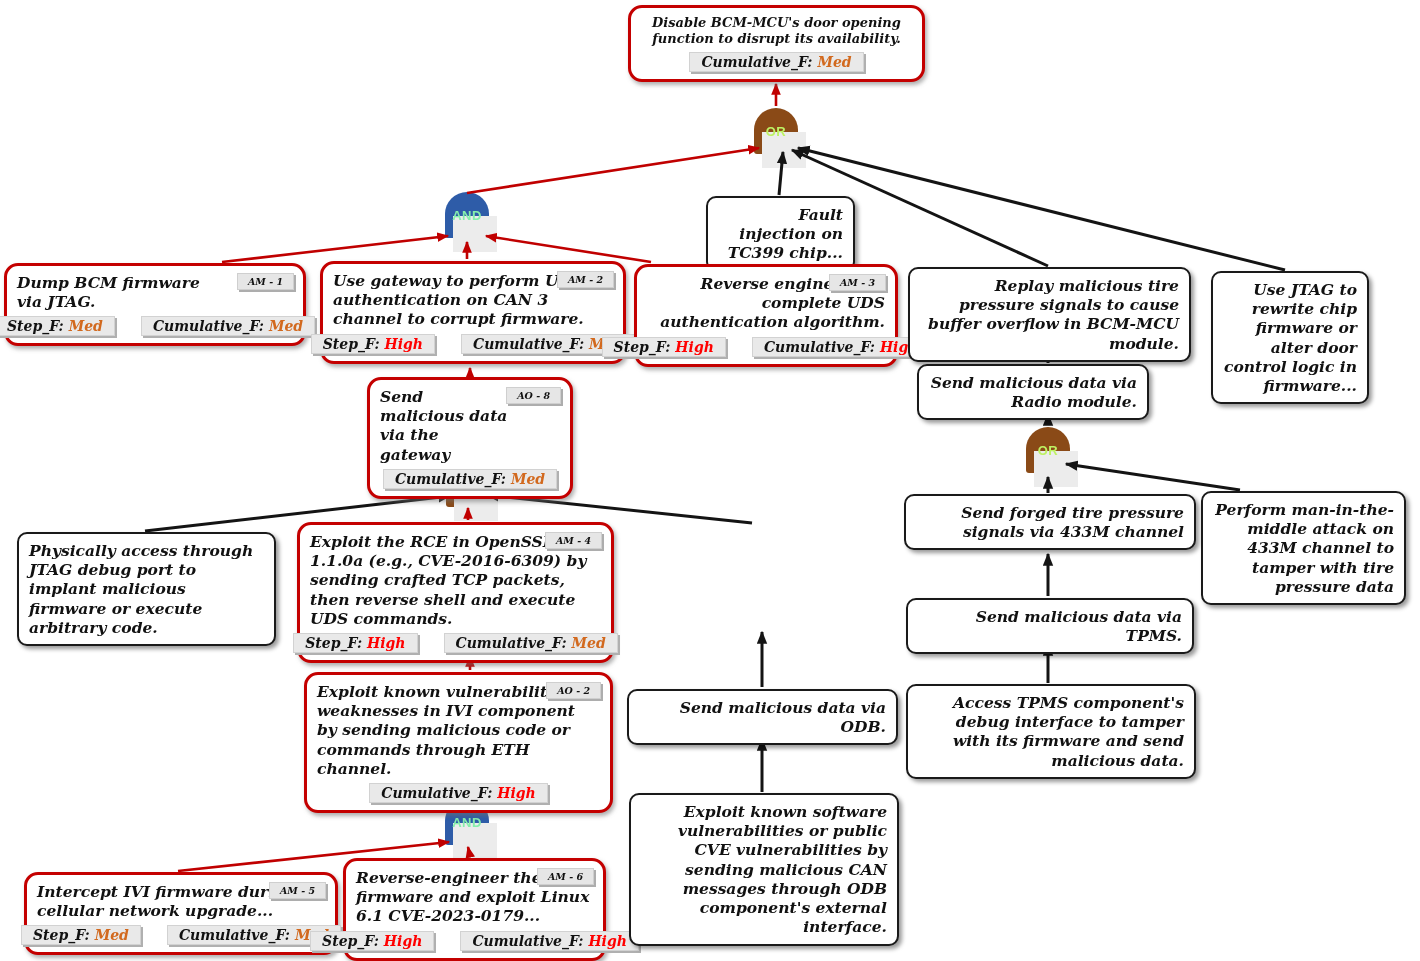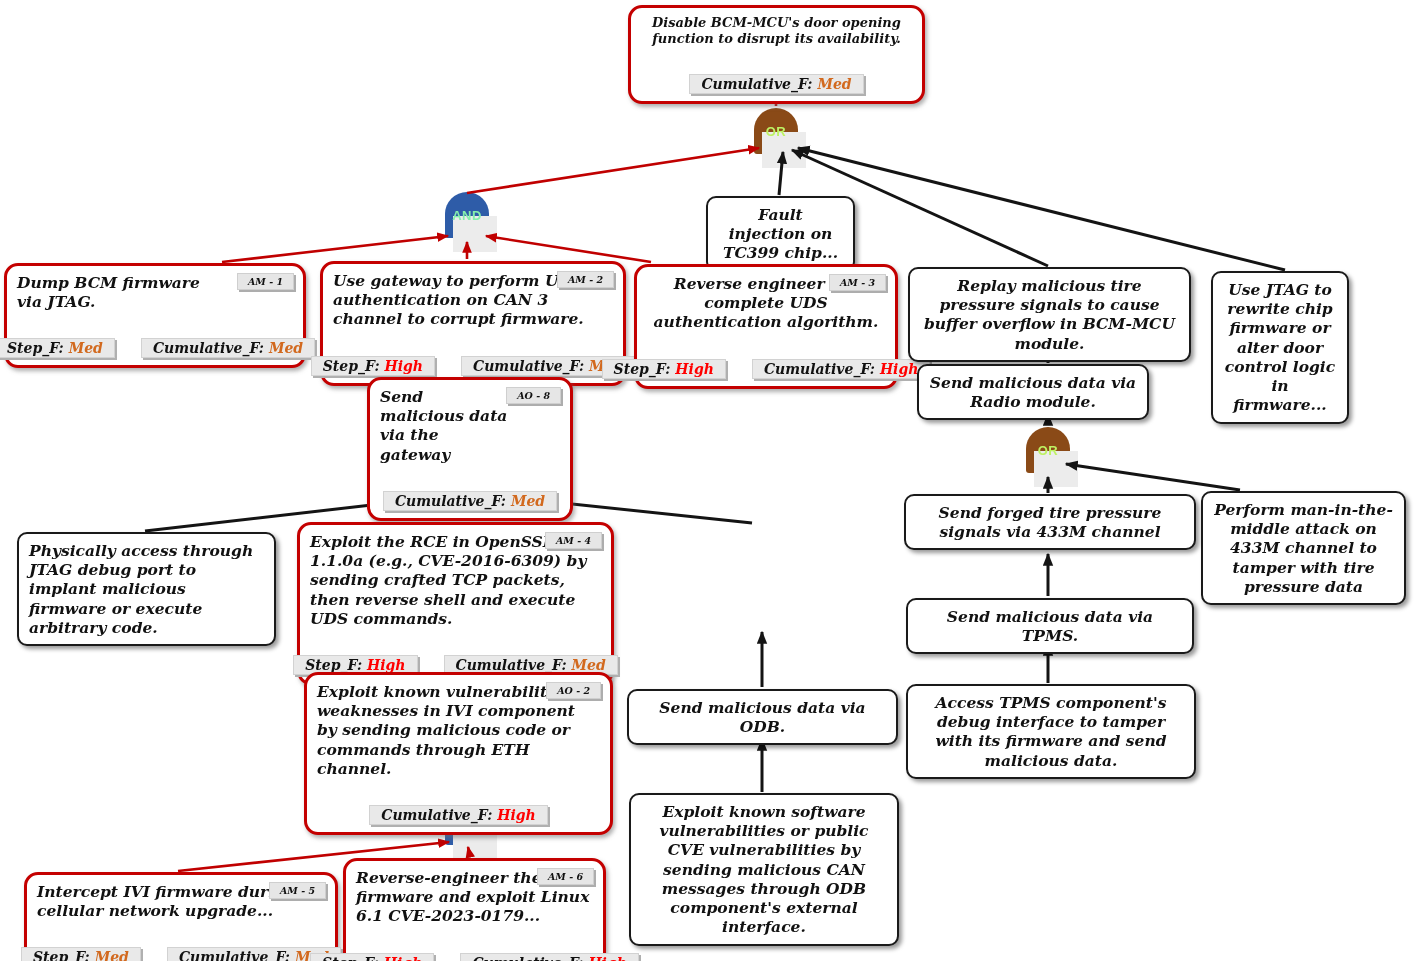--- a/index.html
+++ b/index.html
@@ -21,35 +21,35 @@
   .g-and1{left:445px;top:192px;}
   .g-or2{left:446px;top:461px;}
   .g-or3{left:1026px;top:427px;}
   .g-and2{left:445px;top:799px;}
   
   .node{position:absolute;background:#fff;box-sizing:border-box;z-index:3;
         font-weight:bold;font-style:italic;color:#111;padding:7px 10px;}
   .node.red{border:3.5px solid #c40000;border-radius:14px;box-shadow:2px 3px 4px rgba(110,110,110,.55);}
   .node.black{border:2.5px solid #1a1a1a;border-radius:10px;box-shadow:3px 3px 4px rgba(0,0,0,.40);}
   .txt{font-size:15.5px;line-height:1.24;}
-  .ctr .txt{text-align:center;}
+  .ctr .txt{text-align:right;}
   .vctr{display:flex;flex-direction:column;justify-content:center;}
   .tag{position:absolute;top:7px;right:9px;background:#e6e6e6;border:1px solid #cfcfcf;
        box-shadow:2px 2px 0 #adadad;font-size:9.5px;padding:2px 10px;white-space:nowrap;}
   .chips{display:flex;justify-content:center;gap:26px;margin-top:5px;}
   .chip{background:#e9e9e9;border:1px solid #d2d2d2;box-shadow:2px 2px 0 #b0b0b0;
-        padding:1px 11px;font-size:14px;white-space:nowrap;margin-top:22px;}
+        padding:1px 11px;font-size:14px;white-space:nowrap;}
   
   .n-root{left:628px;top:5px;width:297px;}   .n-root .txt{font-size:13px;text-align:center;}
   .n-fault{left:706px;top:196px;width:149px;min-height:53px;}
   .n-am1{left:4px;top:263px;width:302px;}    .n-am1 .txt{padding-right:70px;}
   .n-am2{left:320px;top:261px;width:306px;}
   .n-am3{left:634px;top:264px;width:264px;}
   .n-replay{left:908px;top:267px;width:283px;min-height:70px;}
-  .n-jtagrw{left:1211px;top:271px;width:138px;min-height:111px;}
+  .n-jtagrw{left:1211px;top:271px;width:158px;min-height:111px;}
   .n-ao1{left:367px;top:377px;width:206px;}
   .n-radio{left:917px;top:364px;width:232px;min-height:46px;}
   .n-phys{left:17px;top:532px;width:259px;min-height:96px;}
   .n-am4{left:297px;top:522px;width:317px;}
   .n-heart{left:627px;top:524px;width:272px;min-height:102px;}
   .n-forged{left:904px;top:494px;width:292px;min-height:53px;}
   .n-mitm{left:1201px;top:491px;width:205px;min-height:89px;font-style:italic;}
   .n-tpmss{left:906px;top:598px;width:288px;min-height:41px;}
   .n-ao2{left:304px;top:672px;width:309px;}
   .n-odb{left:627px;top:689px;width:271px;min-height:45px;}

